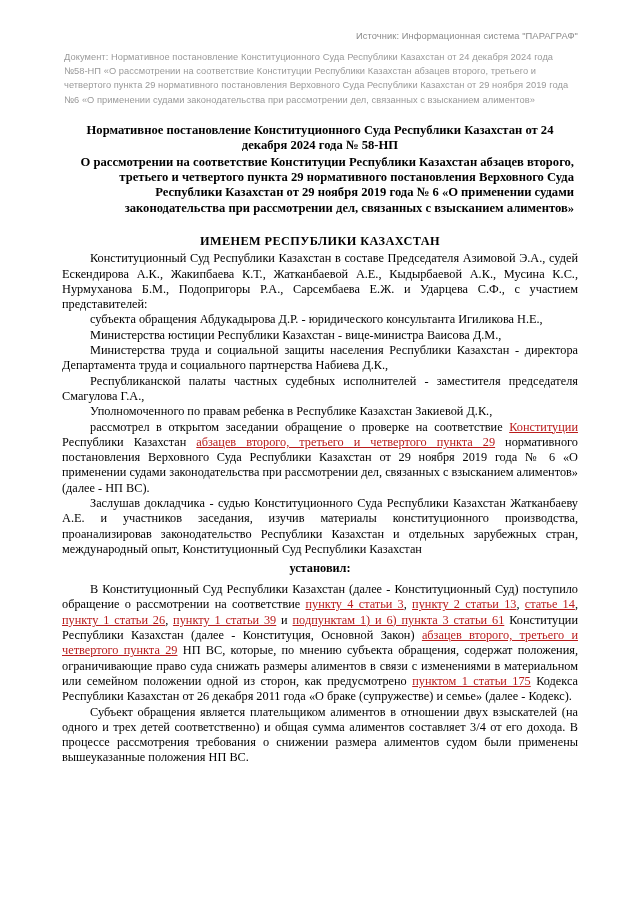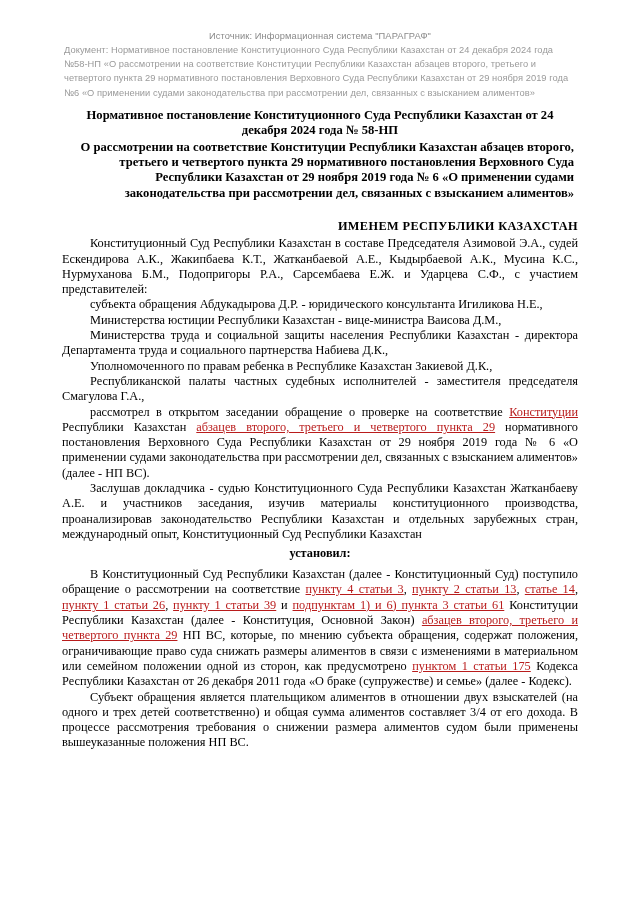--- a/index.html
+++ b/index.html
@@ -23,54 +23,54 @@
     position: relative;
     background: #ffffff;
   }
 
   
   .source-line {
     font-family: "Liberation Sans", "DejaVu Sans", sans-serif;
     font-size: 9.3px;
     line-height: 13px;
     color: #8a8a8a;
-    text-align: center;
-    margin: 0 0 0 0;
+    text-align: right;
+    margin: 0 0 7px 0;
     letter-spacing: 0.1px;
   }
   .doc-meta {
     font-family: "Liberation Sans", "DejaVu Sans", sans-serif;
     font-size: 9.3px;
     line-height: 14.2px;
     color: #9a9a9a;
     text-align: left;
     margin: 0 0 0 0;
     letter-spacing: 0.05px;
     padding: 0 2px;
   }
 
   
   .title-block {
     text-align: center;
     font-weight: bold;
     font-size: 12.6px;
     line-height: 15.4px;
-    margin-top: 8px;
+    margin-top: 16px;
     padding: 0 6px;
   }
   .title-sub {
     text-align: right;
     font-weight: bold;
     font-size: 12.6px;
     line-height: 15.4px;
     margin-top: 1px;
     padding: 0 4px;
   }
   .in-name {
-    text-align: right;
+    text-align: center;
     font-weight: bold;
     font-size: 12.3px;
     letter-spacing: 0.4px;
     margin-top: 18px;
     margin-bottom: 2px;
   }
   .ruling-word {
     text-align: center;
     font-weight: bold;
     font-size: 12.3px;
@@ -112,23 +112,23 @@
 
   <p class="body-text gap-sm">Конституционный Суд Республики Казахстан в составе Председателя Азимовой Э.А., судей Ескендирова А.К., Жакипбаева К.Т., Жатканбаевой А.Е., Кыдырбаевой А.К., Мусина К.С., Нурмуханова Б.М., Подопригоры Р.А., Сарсембаева Е.Ж. и Ударцева С.Ф., с участием представителей:</p>
 
   <p class="body-text">субъекта обращения Абдукадырова Д.Р. - юридического консультанта Игиликова Н.Е.,</p>
 
   <p class="body-text">Министерства юстиции Республики Казахстан - вице-министра Вaисова Д.М.,</p>
 
   <p class="body-text">Министерства труда и социальной защиты населения Республики Казахстан - директора Департамента труда и социального партнерства Набиева Д.К.,</p>
 
 
+  <p class="body-text">Республиканской палаты частных судебных исполнителей - заместителя председателя Смагулова Г.А.,</p>
+
   <p class="body-text">Уполномоченного по правам ребенка в Республике Казахстан Закиевой Д.К.,</p>
-
-  <p class="body-text">Республиканской палаты частных судебных исполнителей - заместителя председателя Смагулова Г.А.,</p>
 
   <p class="body-text"><span>рассмотрел в открытом заседании обращение о проверке на соответствие </span><a href="#" class="lnk">Конституции</a><span> Республики Казахстан </span><a href="#" class="lnk">абзацев второго, третьего и четвертого пункта 29</a><span> нормативного постановления Верховного Суда Республики Казахстан от 29 ноября 2019 года № 6 «О применении судами законодательства при рассмотрении дел, связанных с взысканием алиментов» (далее - НП ВС).</span></p>
 
   <p class="body-text">Заслушав докладчика - судью Конституционного Суда Республики Казахстан Жатканбаеву А.Е. и участников заседания, изучив материалы конституционного производства, проанализировав законодательство Республики Казахстан и отдельных зарубежных стран, международный опыт, Конституционный Суд Республики Казахстан</p>
 
   <div class="ruling-word">установил:</div>
 
   <p class="body-text"><span>В Конституционный Суд Республики Казахстан (далее - Конституционный Суд) поступило обращение о рассмотрении на соответствие </span><a href="#" class="lnk">пункту 4 статьи 3</a><span>, </span><a href="#" class="lnk">пункту 2 статьи 13</a><span>, </span><a href="#" class="lnk">статье 14</a><span>, </span><a href="#" class="lnk">пункту 1 статьи 26</a><span>, </span><a href="#" class="lnk">пункту 1 статьи 39</a><span> и </span><a href="#" class="lnk">подпунктам 1) и 6) пункта 3 статьи 61</a><span> Конституции Республики Казахстан (далее - Конституция, Основной Закон) </span><a href="#" class="lnk">абзацев второго, третьего и четвертого пункта 29</a><span> НП ВС, которые, по мнению субъекта обращения, содержат положения, ограничивающие право суда снижать размеры алиментов в связи с изменениями в материальном или семейном положении одной из сторон, как предусмотрено </span><a href="#" class="lnk">пунктом 1 статьи 175</a><span> Кодекса Республики Казахстан от 26 декабря 2011 года «О браке (супружестве) и семье» (далее - Кодекс).</span></p>
 
   <p class="body-text">Субъект обращения является плательщиком алиментов в отношении двух взыскателей (на одного и трех детей соответственно) и общая сумма алиментов составляет 3/4 от его дохода. В процессе рассмотрения требования о снижении размера алиментов судом были применены вышеуказанные положения НП ВС.</p>

